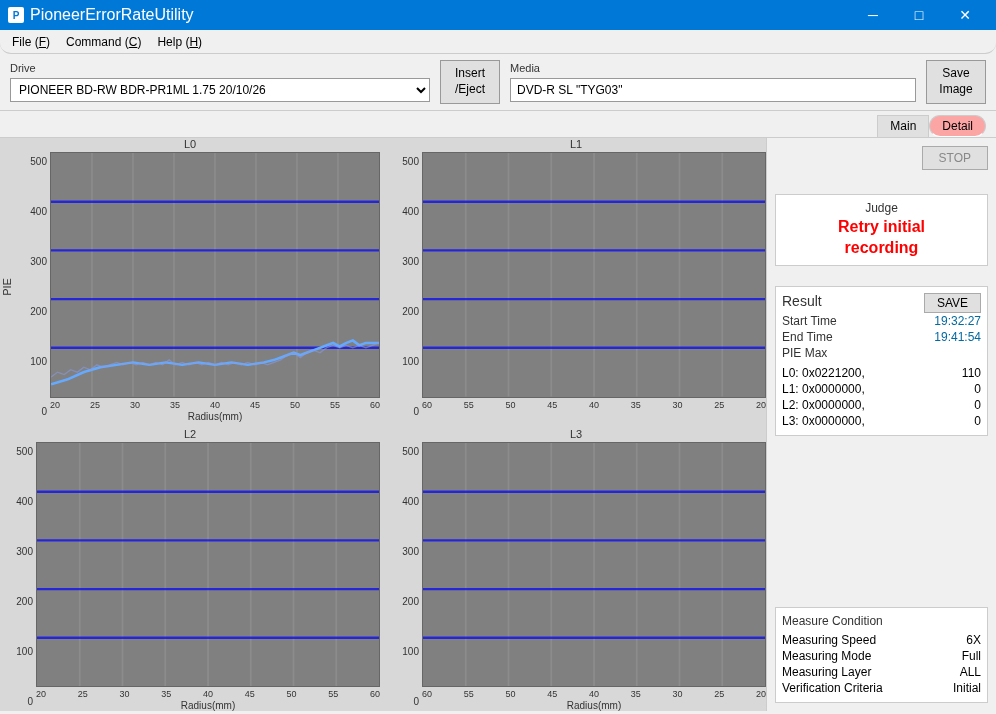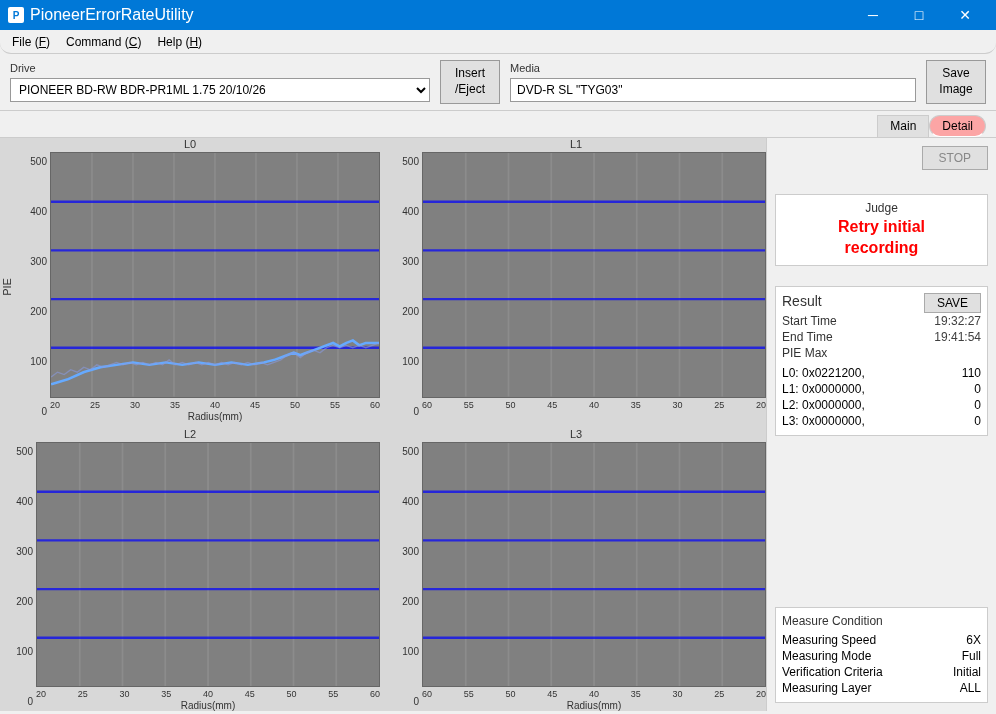--- a/index.html
+++ b/index.html
@@ -270,21 +270,21 @@
       color: #333;
       margin-bottom: 4px;
     }
     .result-row {
       display: flex;
       justify-content: space-between;
       font-size: 12px;
       padding: 1px 0;
     }
     .result-label { color: #333; }
-    .result-value { color: #404040; margin-left: 30px; }
+    .result-value { color: #0369a1; margin-left: 30px; }
     .save-btn {
       background: #e0e0e0;
       border: 1px solid #aaa;
       padding: 2px 12px;
       cursor: pointer;
       font-size: 12px;
       float: right;
       margin-left: 8px;
     }
 
@@ -600,23 +600,23 @@
       <div class="measure-header">Measure Condition</div>
       <div class="measure-row">
         <span>Measuring Speed</span>
         <span>6X</span>
       </div>
       <div class="measure-row">
         <span>Measuring Mode</span>
         <span>Full</span>
       </div>
       <div class="measure-row">
+        <span>Measuring Layer</span>
+        <span>ALL</span>
+      </div>
+      <div class="measure-row">
         <span>Verification Criteria</span>
         <span>Initial</span>
       </div>
-      <div class="measure-row">
-        <span>Measuring Layer</span>
-        <span>ALL</span>
-      </div>
     </div>
 
   </div>
 </div>
 
 </body></html>

